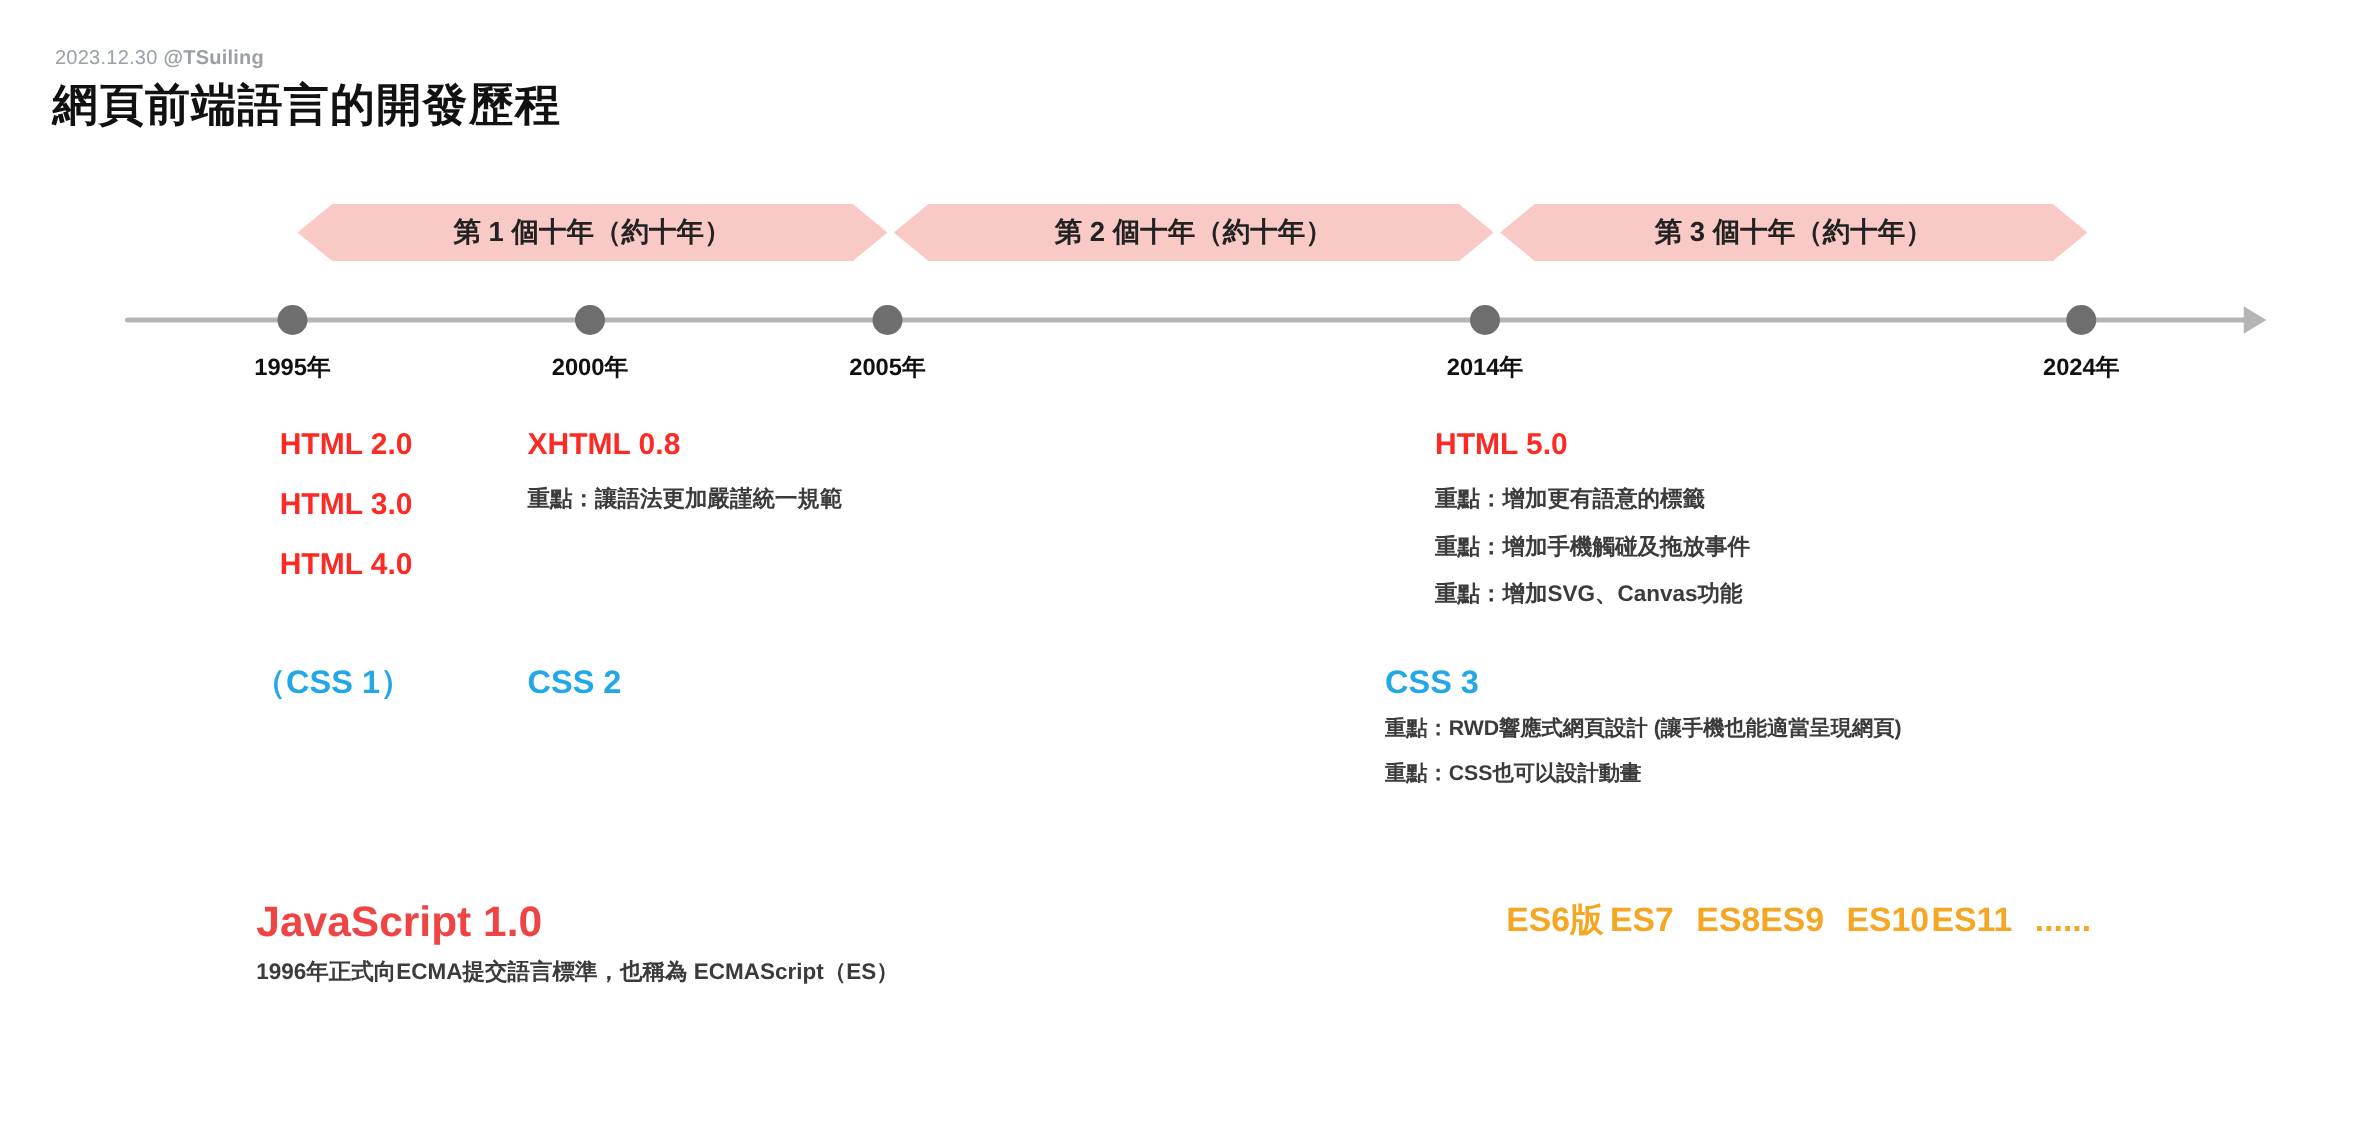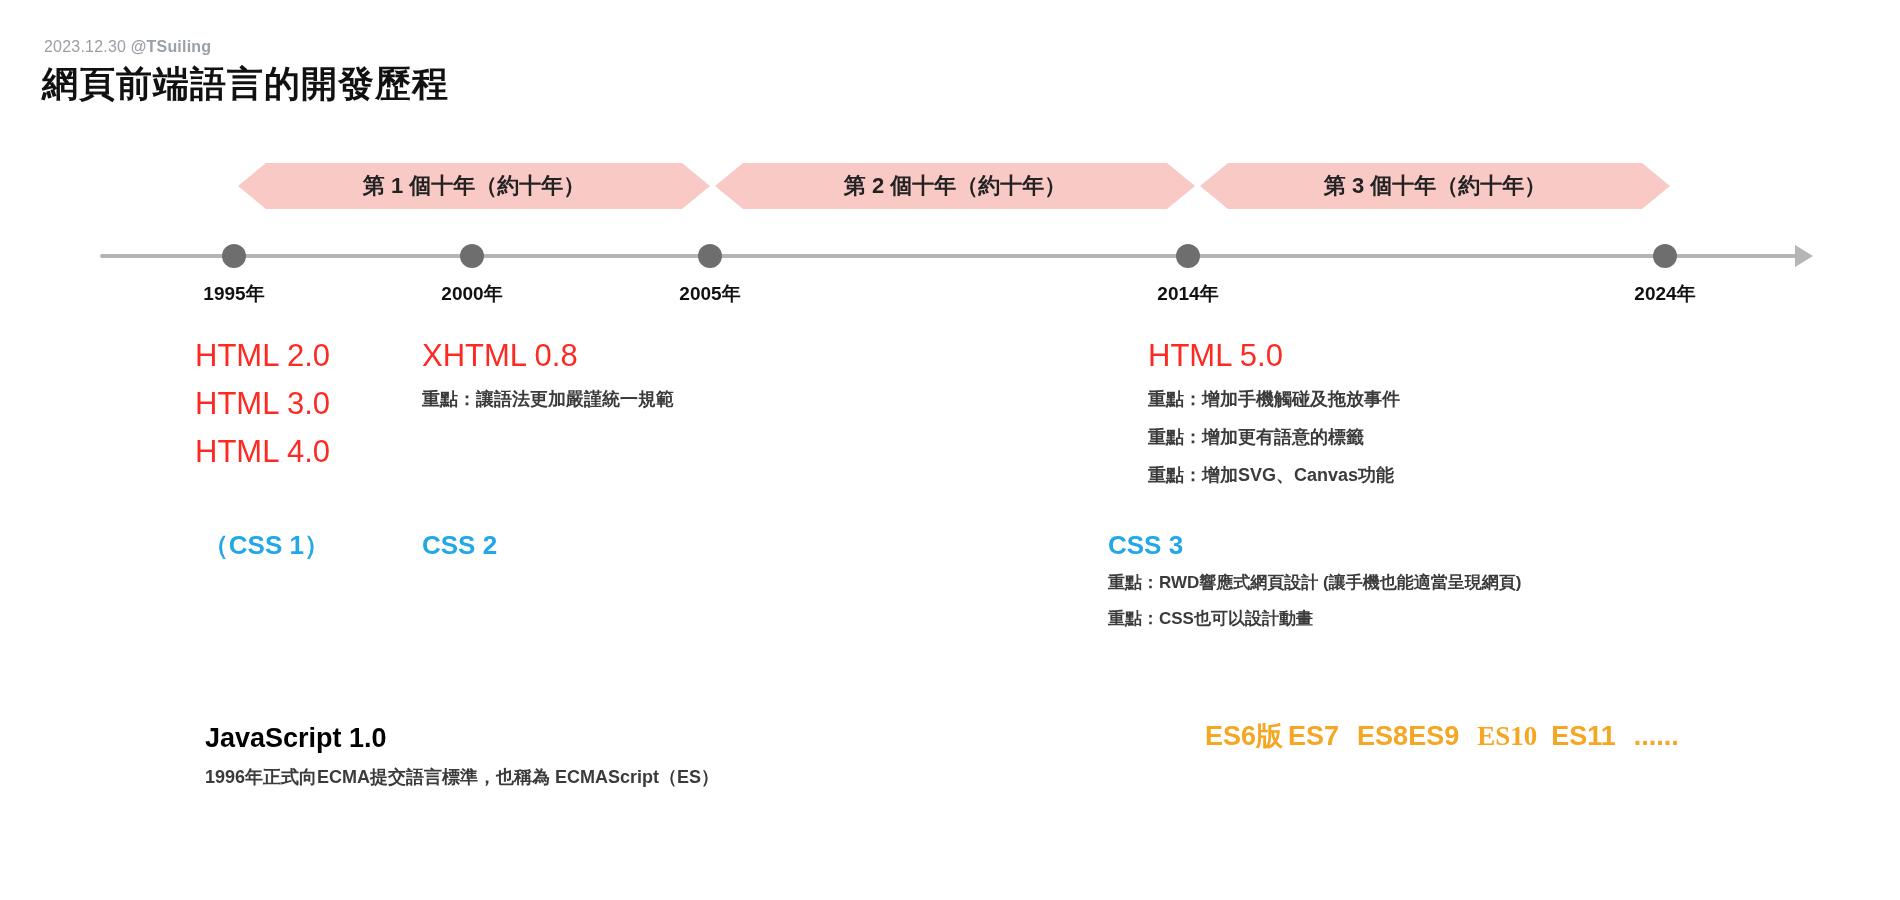--- a/index.html
+++ b/index.html
@@ -109,37 +109,37 @@
     color: #111;
     white-space: nowrap;
     transform: translateX(-50%);
   }
 
   
   .group {
     position: absolute;
   }
   .head-red {
-    font-size: 31px;
-    font-weight: normal;
+    font-size: 24px;
+    font-weight: bold;
     color: #fc2a23;
     white-space: nowrap;
     line-height: 48px;
   }
   .head-blue {
     font-size: 26px;
     font-weight: bold;
     color: #22a7e8;
     white-space: nowrap;
     line-height: 40px;
   }
   .head-orange {
-    font-size: 27px;
-    font-weight: bold;
-    color: #000000;
+    font-size: 34px;
+    font-weight: bold;
+    color: #ef4444;
     white-space: nowrap;
     line-height: 40px;
   }
   .note {
     font-size: 18px;
     font-weight: bold;
     color: #3b3b3b;
     white-space: nowrap;
     line-height: 38px;
   }
@@ -222,22 +222,22 @@
     <div class="head-red right-align">HTML 4.0</div>
   </div>
 
   <div class="group" style="left:422px; top:332px;">
     <div class="head-red">XHTML 0.8</div>
     <div class="note">重點：讓語法更加嚴謹統一規範</div>
   </div>
 
   <div class="group" style="left:1148px; top:332px;">
     <div class="head-red">HTML 5.0</div>
+    <div class="note">重點：增加更有語意的標籤</div>
     <div class="note">重點：增加手機觸碰及拖放事件</div>
-    <div class="note">重點：增加更有語意的標籤</div>
     <div class="note">重點：增加SVG、Canvas功能</div>
   </div>
 
   <div class="group" style="left:80px; top:525px; width:250px;">
     <div class="head-blue right-align">（CSS 1）</div>
   </div>
 
   <div class="group" style="left:422px; top:525px;">
     <div class="head-blue">CSS 2</div>
   </div>
@@ -252,19 +252,19 @@
     <div class="head-orange">JavaScript 1.0</div>
     <div class="note">1996年正式向ECMA提交語言標準，也稱為 ECMAScript（ES）</div>
   </div>
 
   <div class="group" style="left:1205px; top:718px;">
     <div class="es-row">
       <span class="es-item" style="margin-right:5px;">ES6版</span>
       <span class="es-item" style="margin-right:18px;">ES7</span>
       <span class="es-item" style="">ES8</span>
       <span class="es-item" style="margin-right:18px;">ES9</span>
-      <span class="es-item" style="margin-right:14px;font-family:Liberation Serif, serif;">ES10</span>
+      <span class="es-item" style="margin-right:2px;">ES10</span>
       <span class="es-item" style="margin-right:18px;">ES11</span>
       <span class="es-item">......</span>
     </div>
   </div>
 
 </div>
 
 </body></html>

